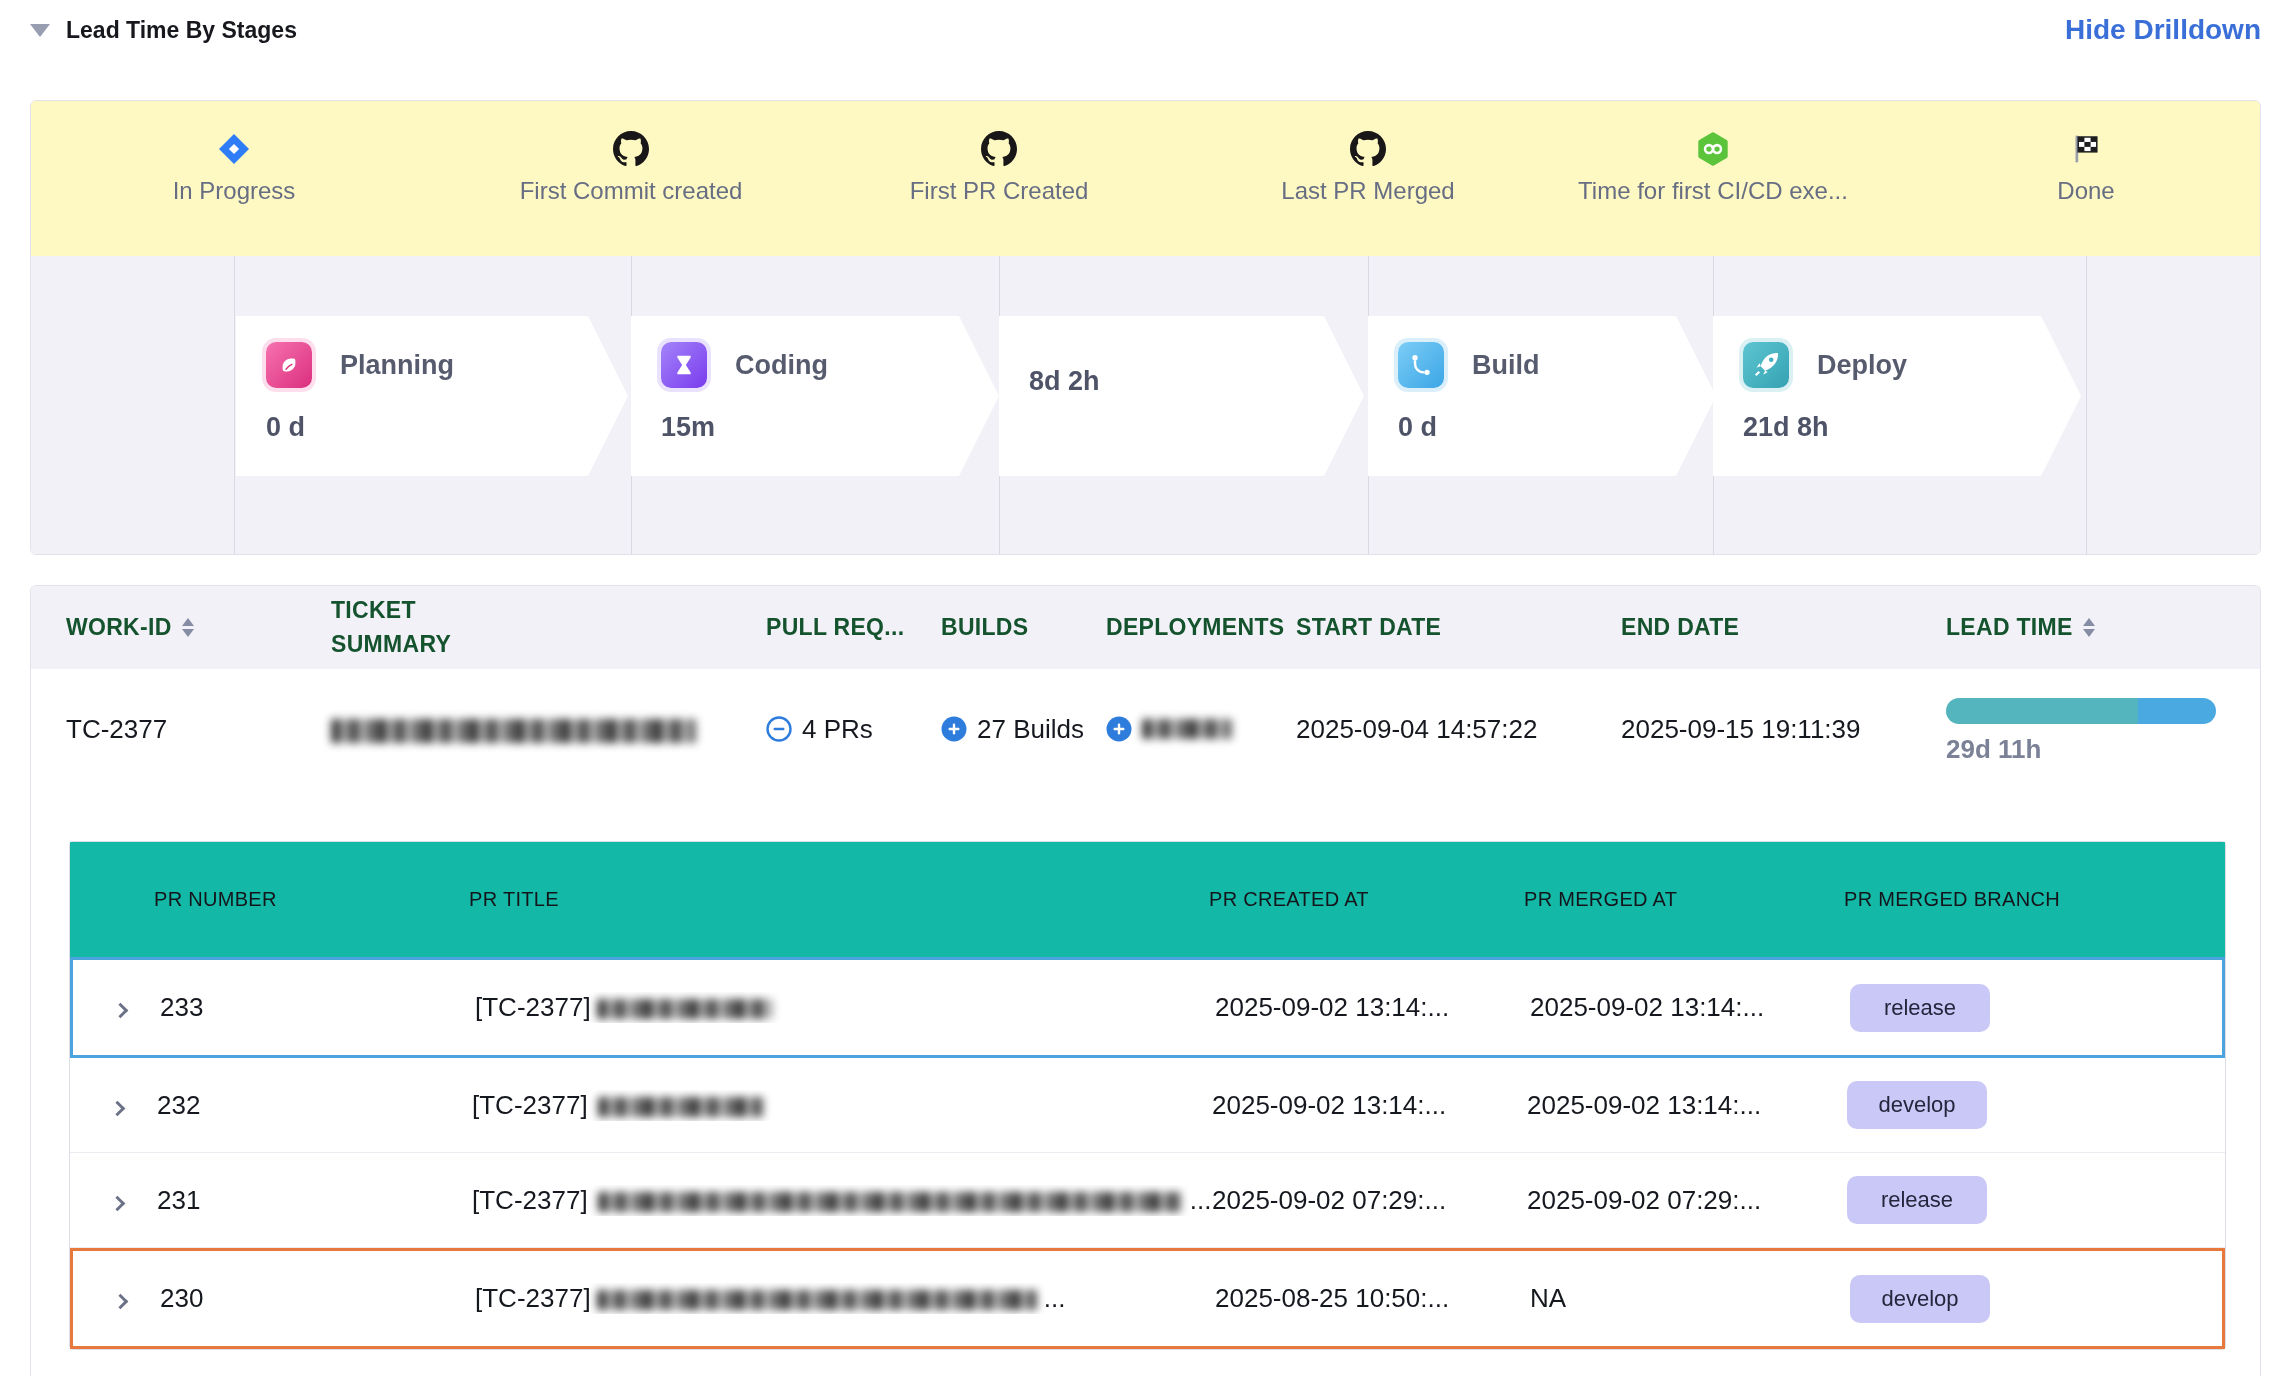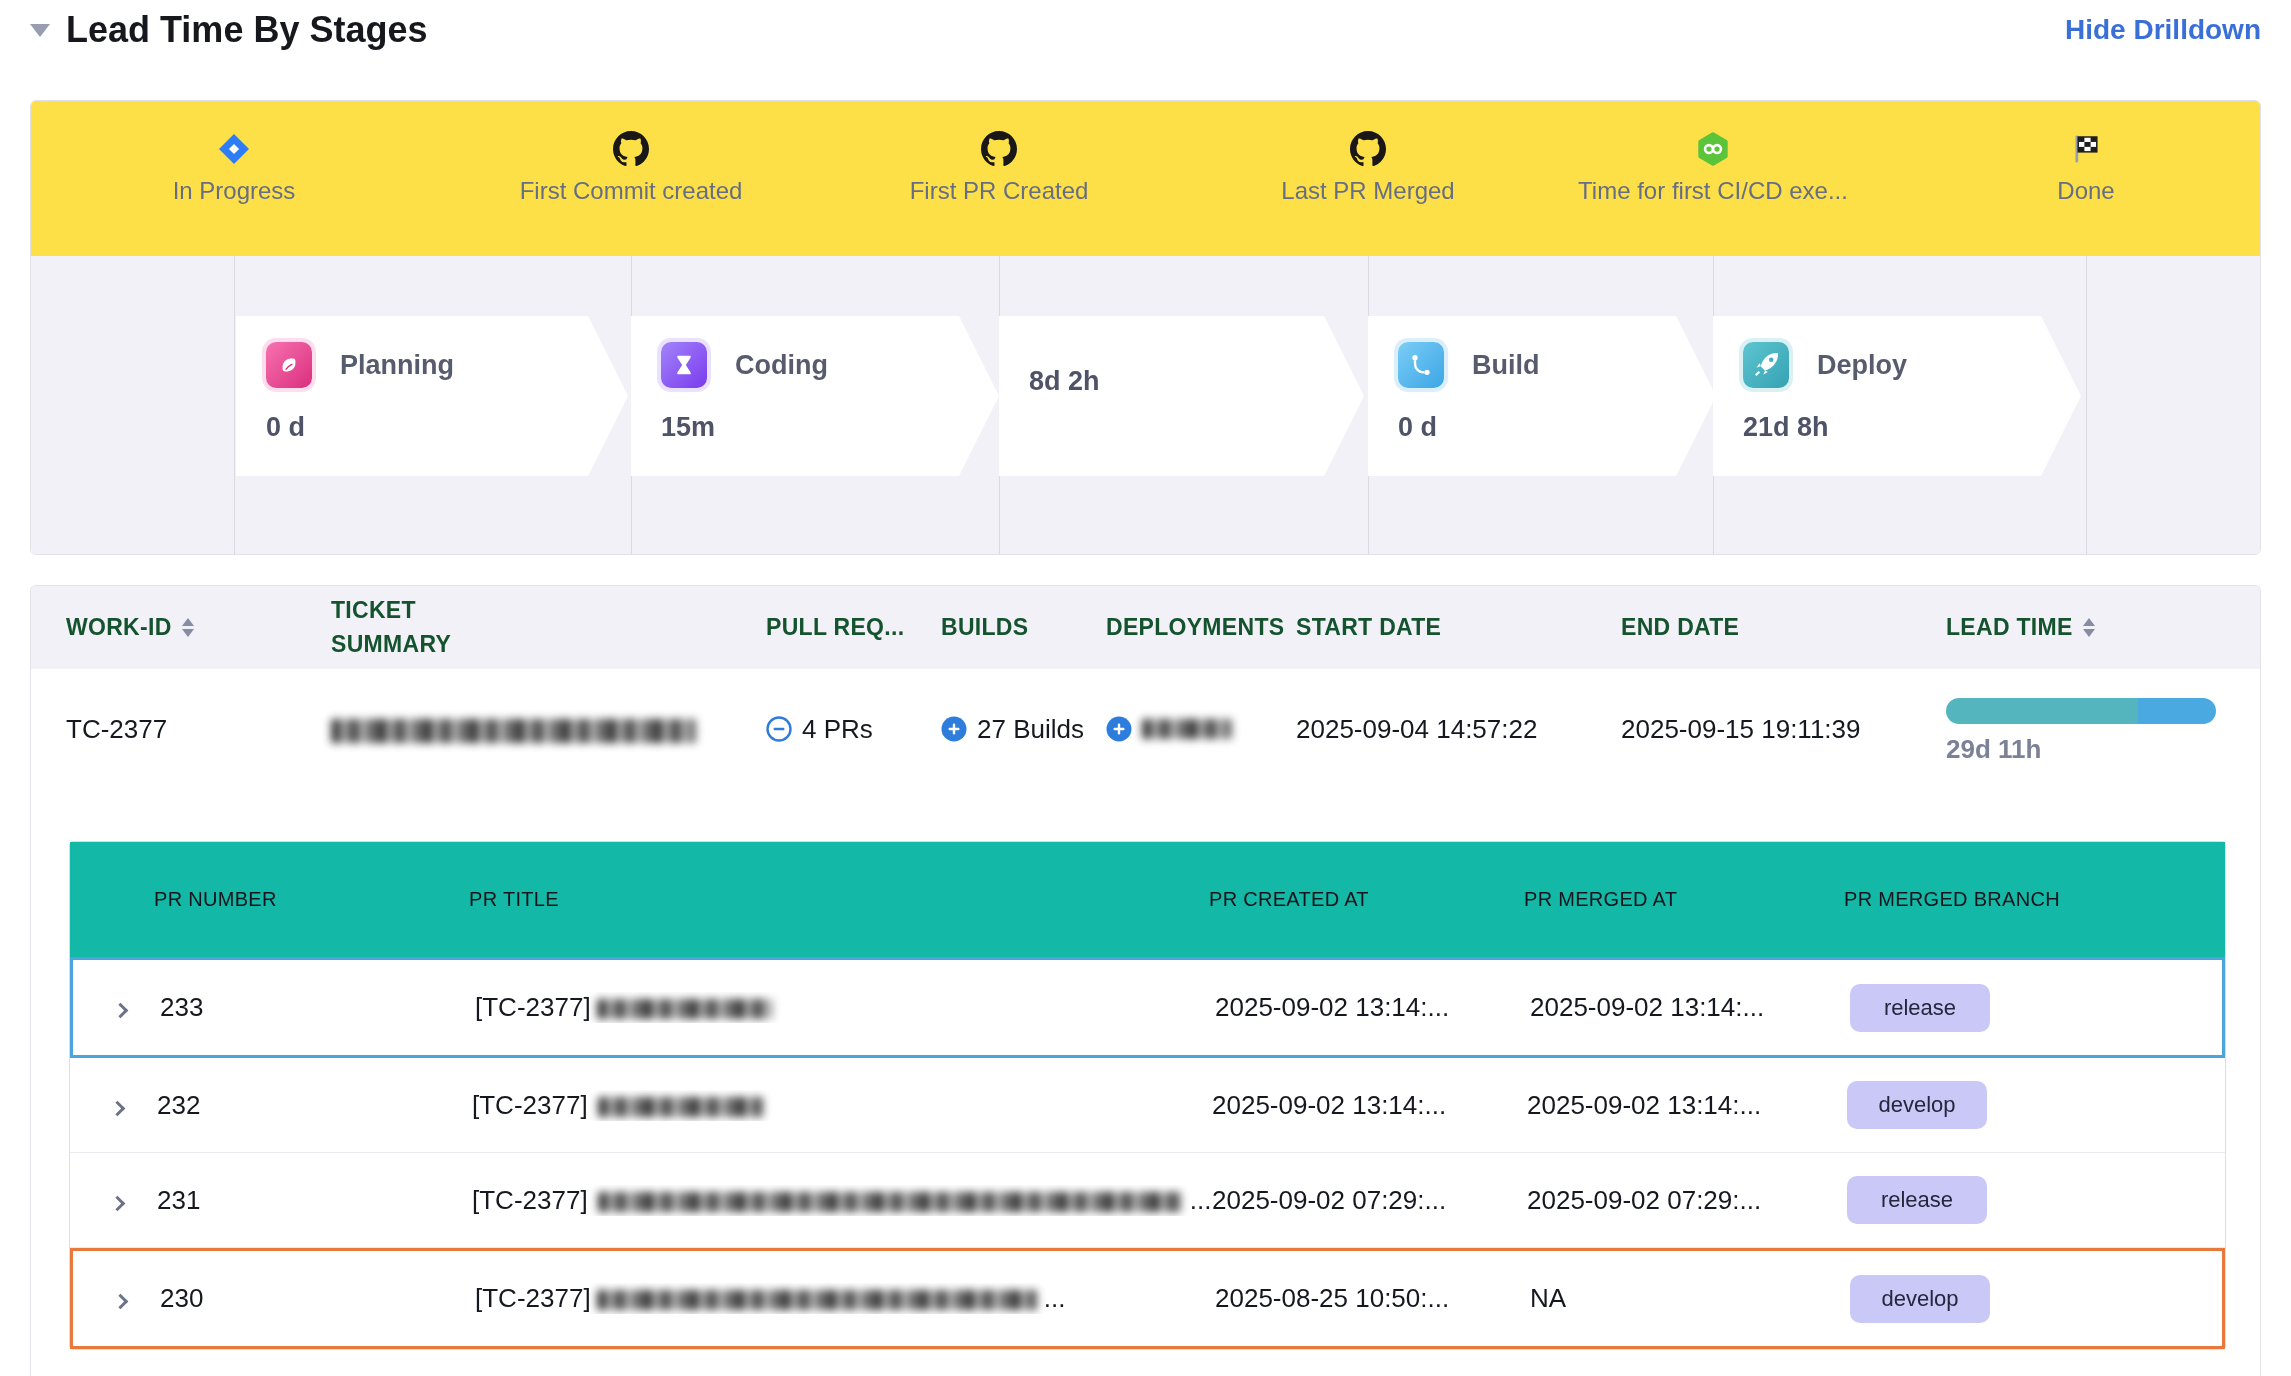--- a/index.html
+++ b/index.html
@@ -5,27 +5,27 @@
   * { margin:0; padding:0; box-sizing:border-box; }
   html,body { width:2291px; height:1376px; background:#fff; overflow:hidden;
     font-family:"Liberation Sans", sans-serif; }
 
   
   .topbar { position:absolute; left:30px; top:8px; width:2231px; height:44px;
     display:flex; align-items:center; justify-content:space-between; }
   .title-group { display:flex; align-items:center; gap:16px; }
   .tri-down { width:0; height:0; border-left:10px solid transparent; border-right:10px solid transparent;
     border-top:13px solid #989db2; cursor:pointer; }
-  .page-title { font-size:36px; font-weight:700; color:#17181d; }
+  .page-title { font-size:23px; font-weight:700; color:#17181d; }
   .hide-drill { font-size:28px; font-weight:700; color:#3a6fd8; cursor:pointer; }
 
   
   .stage-panel { position:absolute; left:30px; top:100px; width:2231px; height:455px;
     border:1px solid #e2e3ea; border-radius:6px; background:#fff; overflow:hidden; }
-  .milestones { position:relative; height:155px; background:#fde047; }
+  .milestones { position:relative; height:155px; background:#fef9c3; }
   .milestone { position:absolute; top:0; width:360px; transform:translateX(-50%); text-align:center; }
   .m-icon { margin-top:26px; height:44px; display:flex; align-items:center; justify-content:center; }
   .m-label { margin-top:6px; font-size:24px; color:#676d83; }
   .gray-band { position:absolute; left:0; top:155px; right:0; bottom:0; background:#f1f1f7; }
   .vline { position:absolute; top:0; bottom:0; width:1px; background:#d9dae3; }
   .stage-card { position:absolute; top:60px; height:160px; background:#fff;
     clip-path:polygon(0 0, calc(100% - 40px) 0, 100% 50%, calc(100% - 40px) 100%, 0 100%);
     padding:26px 0 0 30px; }
   .card-head { display:flex; align-items:center; gap:28px; }
   .tile { width:46px; height:46px; border-radius:10px; display:flex; align-items:center; justify-content:center; flex:0 0 auto; }

